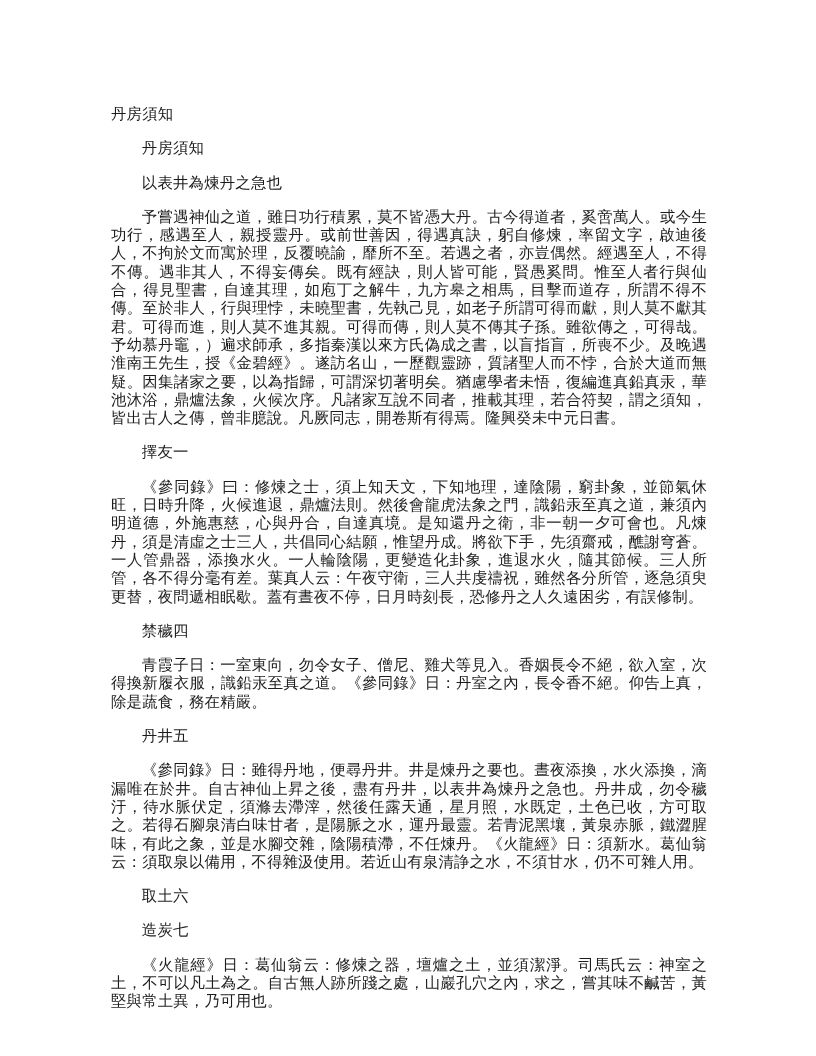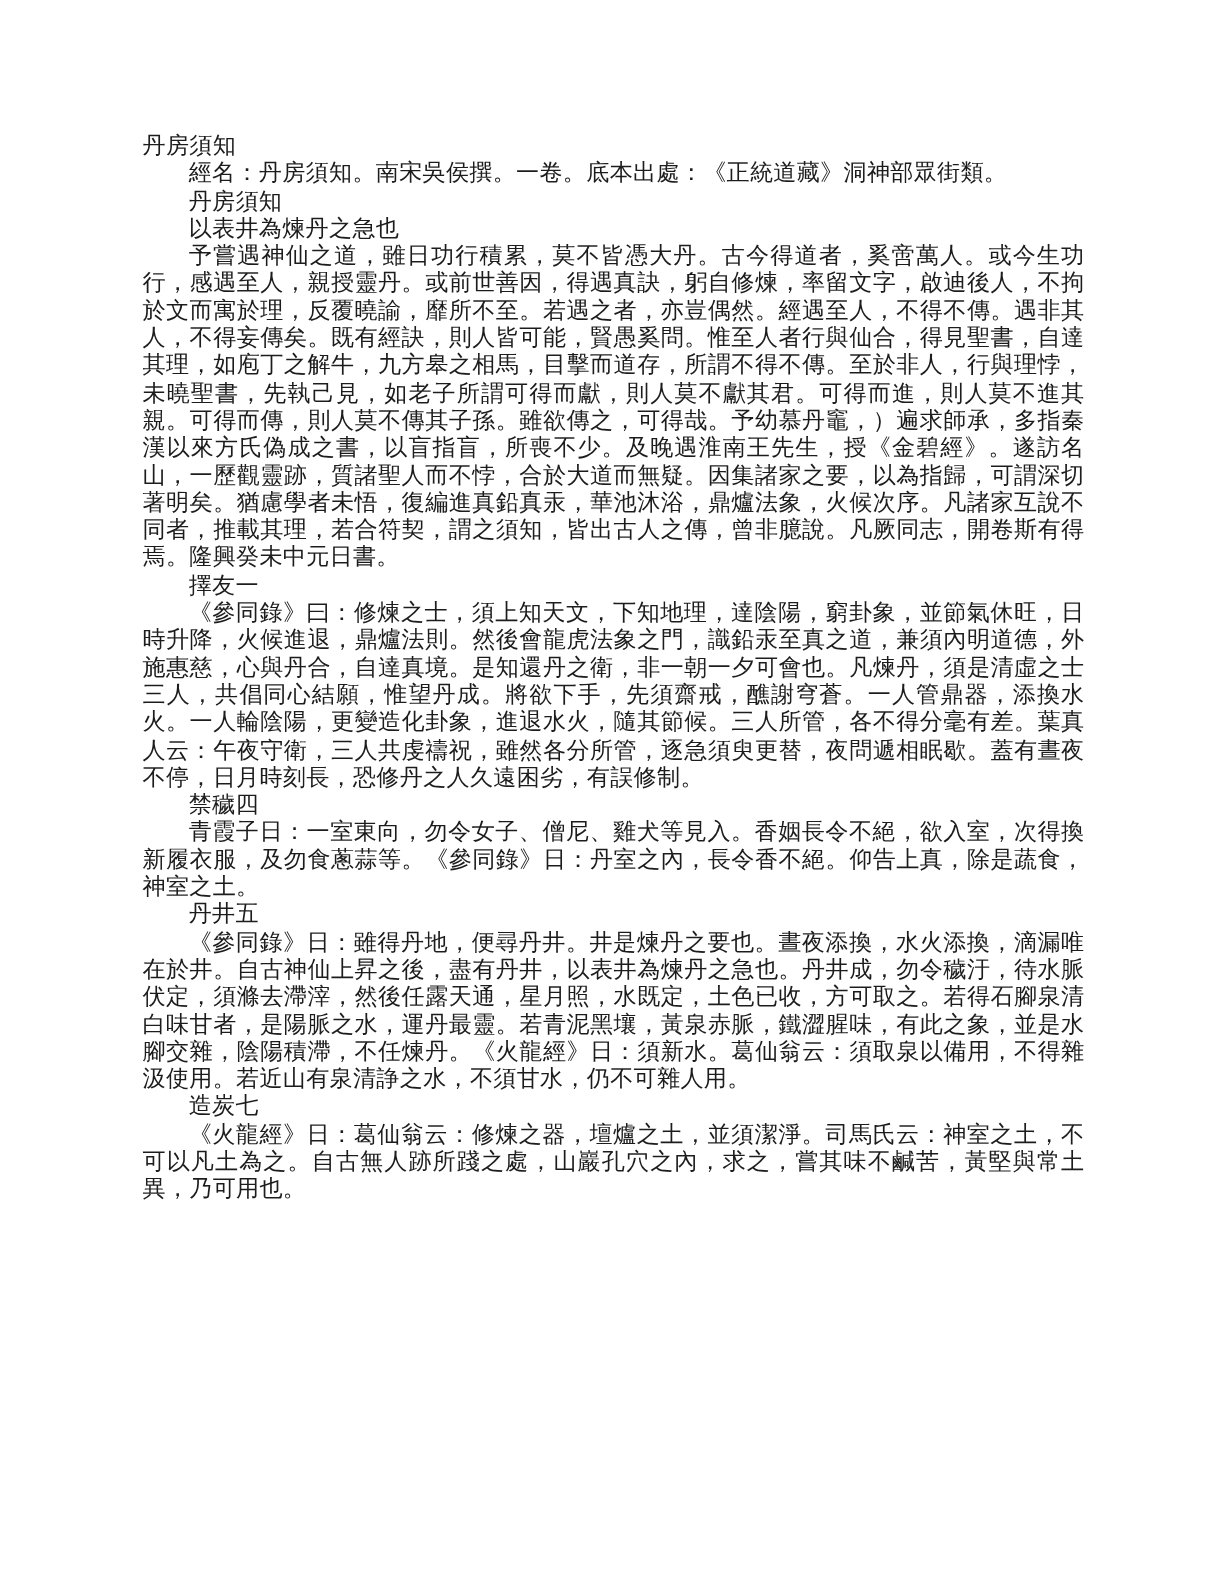--- a/index.html
+++ b/index.html
@@ -24,42 +24,42 @@
     padding-top: 89px;
     font-family: "Liberation Serif", "DejaVu Serif", serif;
     font-size: 15.4px;
     line-height: 18.3px;
     color: #1c1c1c;
     text-align: justify;
     text-justify: inter-ideograph;
     letter-spacing: 0.2px;
   }
   .doc p {
-    margin: 0;
+    margin: 16px;
     padding: 0;
   }
   .indent {
     text-indent: 2em;
   }
   .no-indent {
     text-indent: 0;
   }
 </style>
 </head>
 <body>
 
 <div class="page">
   <div class="doc">
     <p class="no-indent">丹房須知</p>
-    <p class="indent">經名：丹房須知。南宋吳侯撰。一卷。底本出處：《正統道藏》洞神部眾街類。</p>
     <p class="indent">丹房須知</p>
     <p class="indent">以表井為煉丹之急也</p>
     <p class="indent">予嘗遇神仙之道，雖日功行積累，莫不皆憑大丹。古今得道者，奚啻萬人。或今生功行，感遇至人，親授靈丹。或前世善因，得遇真訣，躬自修煉，率留文字，啟迪後人，不拘於文而寓於理，反覆曉諭，靡所不至。若遇之者，亦豈偶然。經遇至人，不得不傳。遇非其人，不得妄傳矣。既有經訣，則人皆可能，賢愚奚問。惟至人者行與仙合，得見聖書，自達其理，如庖丁之解牛，九方皋之相馬，目擊而道存，所謂不得不傳。至於非人，行與理悖，未曉聖書，先執己見，如老子所謂可得而獻，則人莫不獻其君。可得而進，則人莫不進其親。可得而傳，則人莫不傳其子孫。雖欲傳之，可得哉。予幼慕丹竈，）遍求師承，多指秦漢以來方氏偽成之書，以盲指盲，所喪不少。及晚遇淮南王先生，授《金碧經》。遂訪名山，一歷觀靈跡，質諸聖人而不悖，合於大道而無疑。因集諸家之要，以為指歸，可謂深切著明矣。猶慮學者未悟，復編進真鉛真汞，華池沐浴，鼎爐法象，火候次序。凡諸家互說不同者，推載其理，若合符契，謂之須知，皆出古人之傳，曾非臆說。凡厥同志，開卷斯有得焉。隆興癸未中元日書。</p>
     <p class="indent">擇友一</p>
     <p class="indent">《參同錄》曰：修煉之士，須上知天文，下知地理，達陰陽，窮卦象，並節氣休旺，日時升降，火候進退，鼎爐法則。然後會龍虎法象之門，識鉛汞至真之道，兼須內明道德，外施惠慈，心與丹合，自達真境。是知還丹之衛，非一朝一夕可會也。凡煉丹，須是清虛之士三人，共倡同心結願，惟望丹成。將欲下手，先須齋戒，醮謝穹蒼。一人管鼎器，添換水火。一人輪陰陽，更變造化卦象，進退水火，隨其節候。三人所管，各不得分毫有差。葉真人云：午夜守衛，三人共虔禱祝，雖然各分所管，逐急須臾更替，夜問遞相眠歇。蓋有晝夜不停，日月時刻長，恐修丹之人久遠困劣，有誤修制。</p>
     <p class="indent">禁穢四</p>
-    <p class="indent">青霞子日：一室東向，勿令女子、僧尼、雞犬等見入。香姻長令不絕，欲入室，次得換新履衣服，及勿食蔥蒜等。《參同錄》日：丹室之內，長令香不絕。仰告上真，除是蔬食，神室之土。</p>
+    <p class="indent">青霞子日：一室東向，勿令女子、僧尼、雞犬等見入。香姻長令不絕，欲入室，次得換新履衣服，識鉛汞至真之道。《參同錄》日：丹室之內，長令香不絕。仰告上真，除是蔬食，務在精嚴。</p>
     <p class="indent">丹井五</p>
     <p class="indent">《參同錄》日：雖得丹地，便尋丹井。井是煉丹之要也。晝夜添換，水火添換，滴漏唯在於井。自古神仙上昇之後，盡有丹井，以表井為煉丹之急也。丹井成，勿令穢汙，待水脈伏定，須滌去滯滓，然後任露天通，星月照，水既定，土色已收，方可取之。若得石腳泉清白味甘者，是陽脈之水，運丹最靈。若青泥黑壤，黃泉赤脈，鐵澀腥味，有此之象，並是水腳交雜，陰陽積滯，不任煉丹。《火龍經》日：須新水。葛仙翁云：須取泉以備用，不得雜汲使用。若近山有泉清諍之水，不須甘水，仍不可雜人用。</p>
+    <p class="indent">取土六</p>
     <p class="indent">造炭七</p>
     <p class="indent">《火龍經》日：葛仙翁云：修煉之器，壇爐之土，並須潔淨。司馬氏云：神室之土，不可以凡土為之。自古無人跡所踐之處，山巖孔穴之內，求之，嘗其味不鹹苦，黃堅與常土異，乃可用也。</p>
   </div>
 </div>
 
 </body></html>

